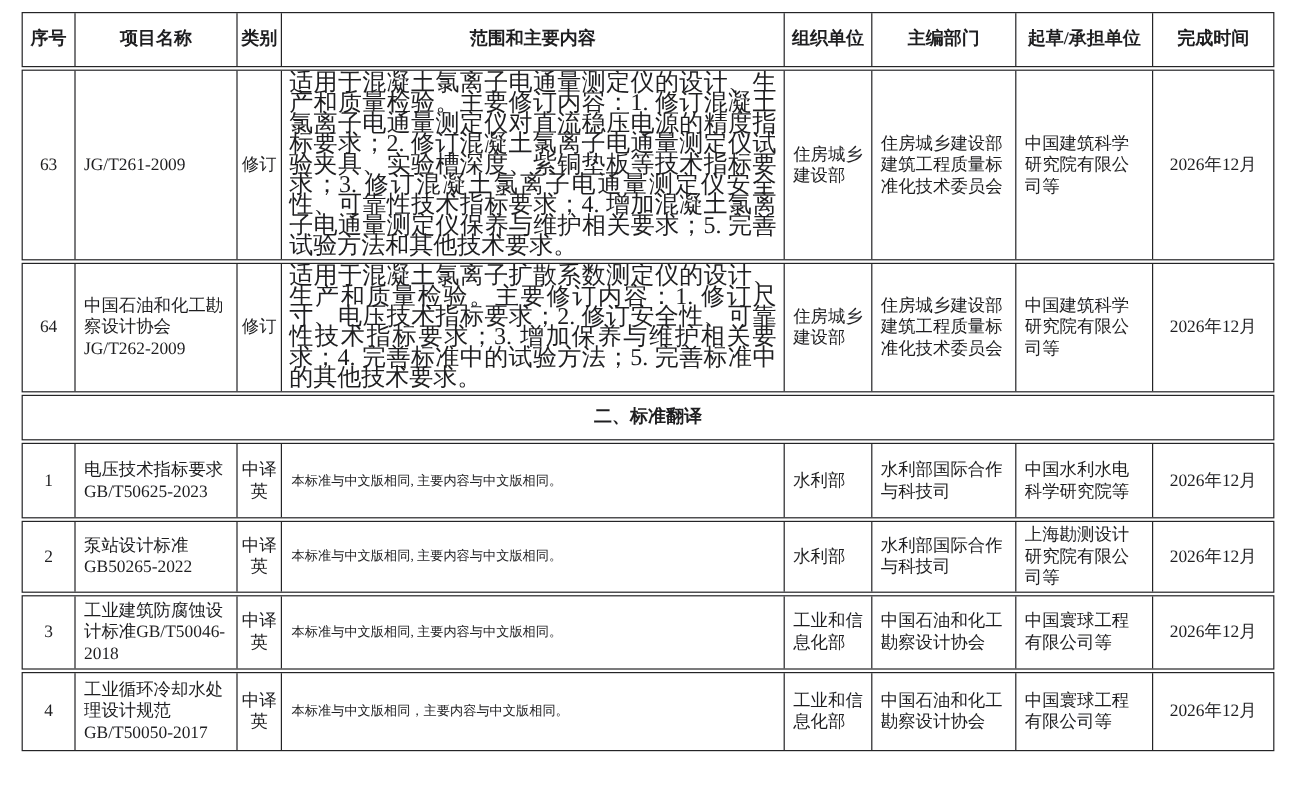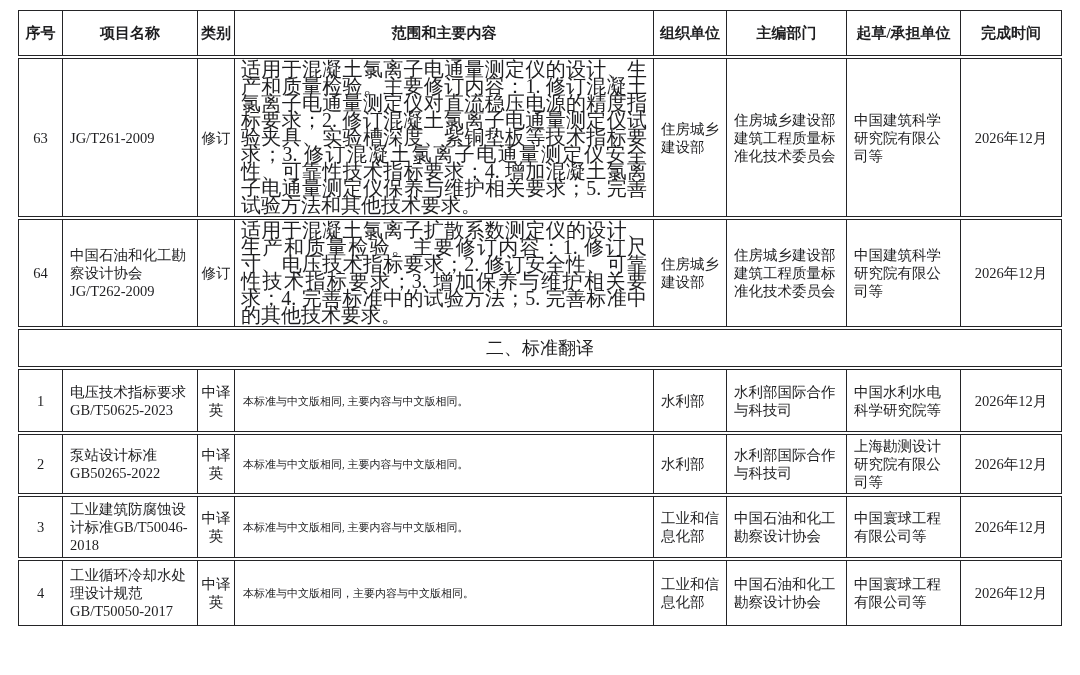--- a/index.html
+++ b/index.html
@@ -25,21 +25,21 @@
     padding:2px 3px; box-sizing:border-box; overflow:hidden;
   }
   .cell:last-child { border-right:none;text-align:right; }
   .cell.left { align-items:flex-start; text-align:left; padding-left:7px; padding-right:5px; }
   .cell.scope {
     align-items:stretch; text-align:justify;
     font-size:20px; line-height:17px; padding:2px 6px;
   }
   .cell.scope-center { align-items:flex-start; text-align:left; font-size:11px; padding:2px 8px; }
   .hdr .cell { font-weight:bold; font-size:15px; }
-  .section-row .cell { font-weight:normal; font-size:18px; }
+  .section-row .cell { font-weight:bold; font-size:15px; }
   .h-header { min-height:44px; }
   .h-63 { min-height:136px; }
   .h-64 { min-height:99px; }
   .h-sec { min-height:36px; }
   .h-t1 { min-height:61px; }
   .h-t2 { min-height:50px; }
   .h-t3 { min-height:60px; }
   .h-t4 { min-height:64px; }
   .footer {
     position:absolute; left:0; right:0; top:641px;

